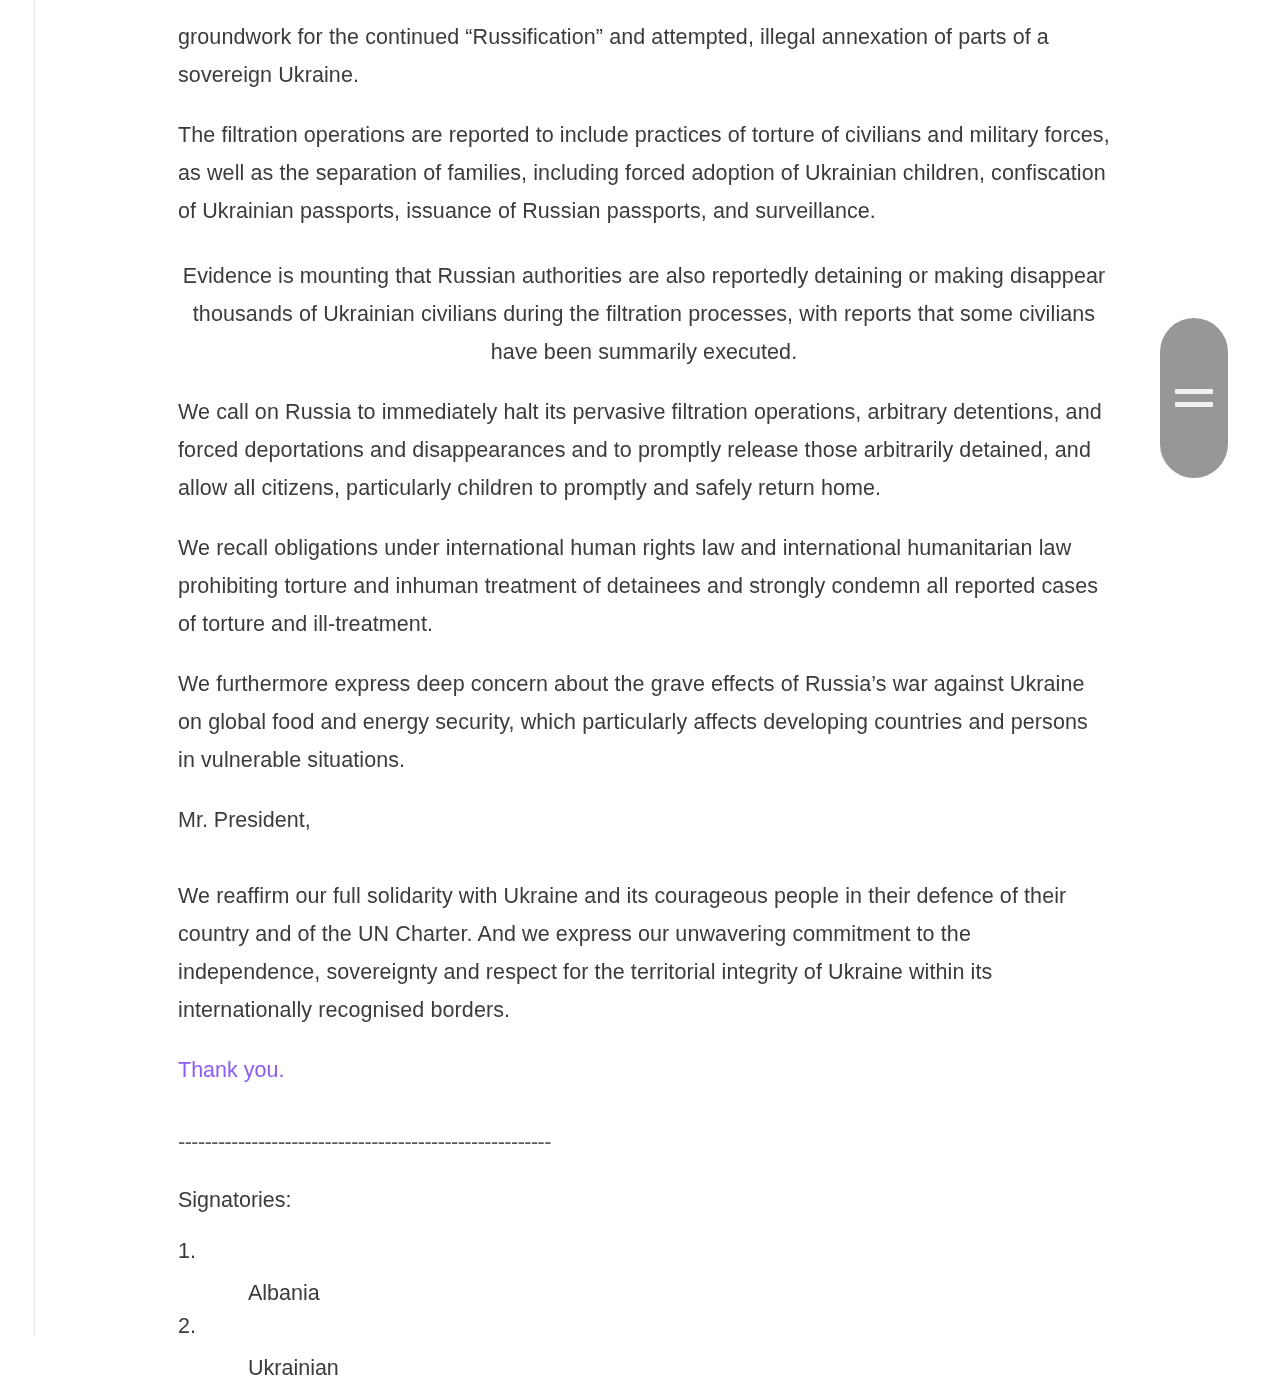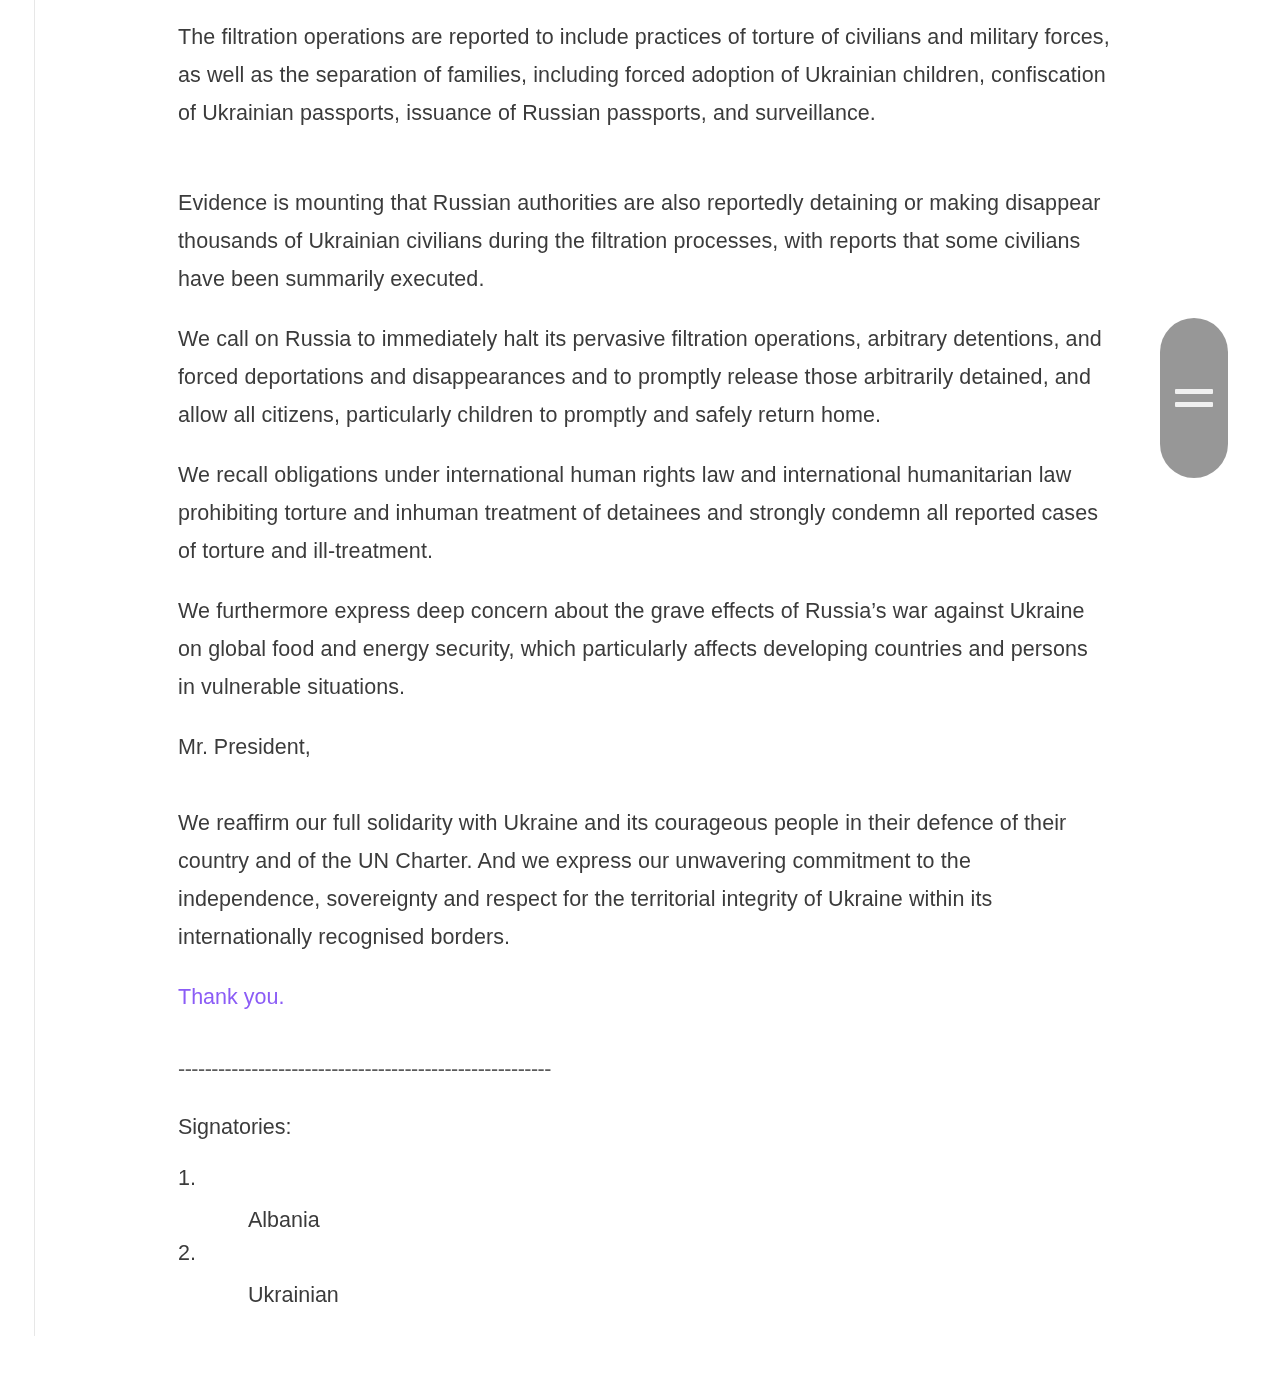--- a/index.html
+++ b/index.html
@@ -48,21 +48,22 @@
     line-height: 38px;
     color: #3b3b3b;
     letter-spacing: 0.1px;
     font-weight: 400;
     text-align: left;
     white-space: normal;
   }
 
   
   .para.gap-before {
-    margin-top: 52px;
+    margin-top: 27px;
+    text-align: center;
   }
 
   .salutation {
     margin: 0 0 38px 0;
     font-size: 21.5px;
     line-height: 38px;
     color: #3b3b3b;
   }
 
   .closing {
@@ -140,20 +141,21 @@
 </style>
 </head>
 <body>
 
 <div id="page">
 
   <div id="page-edge-rule"></div>
 
   <div id="doc-body">
 
+    <p class="para">groundwork for the continued “Russification” and attempted, illegal annexation of parts of a sovereign Ukraine.</p>
 
     <p class="para">The filtration operations are reported to include practices of torture of civilians and military forces, as well as the separation of families, including forced adoption of Ukrainian children, confiscation of Ukrainian passports, issuance of Russian passports, and surveillance.</p>
 
     <p class="para gap-before">Evidence is mounting that Russian authorities are also reportedly detaining or making disappear thousands of Ukrainian civilians during the filtration processes, with reports that some civilians have been summarily executed.</p>
 
     <p class="para">We call on Russia to immediately halt its pervasive filtration operations, arbitrary detentions, and forced deportations and disappearances and to promptly release those arbitrarily detained, and allow all citizens, particularly children to promptly and safely return home.</p>
 
     <p class="para">We recall obligations under international human rights law and international humanitarian law prohibiting torture and inhuman treatment of detainees and strongly condemn all reported cases of torture and ill-treatment.</p>
 
     <p class="para">We furthermore express deep concern about the grave effects of Russia’s war against Ukraine on global food and energy security, which particularly affects developing countries and persons in vulnerable situations.</p>

